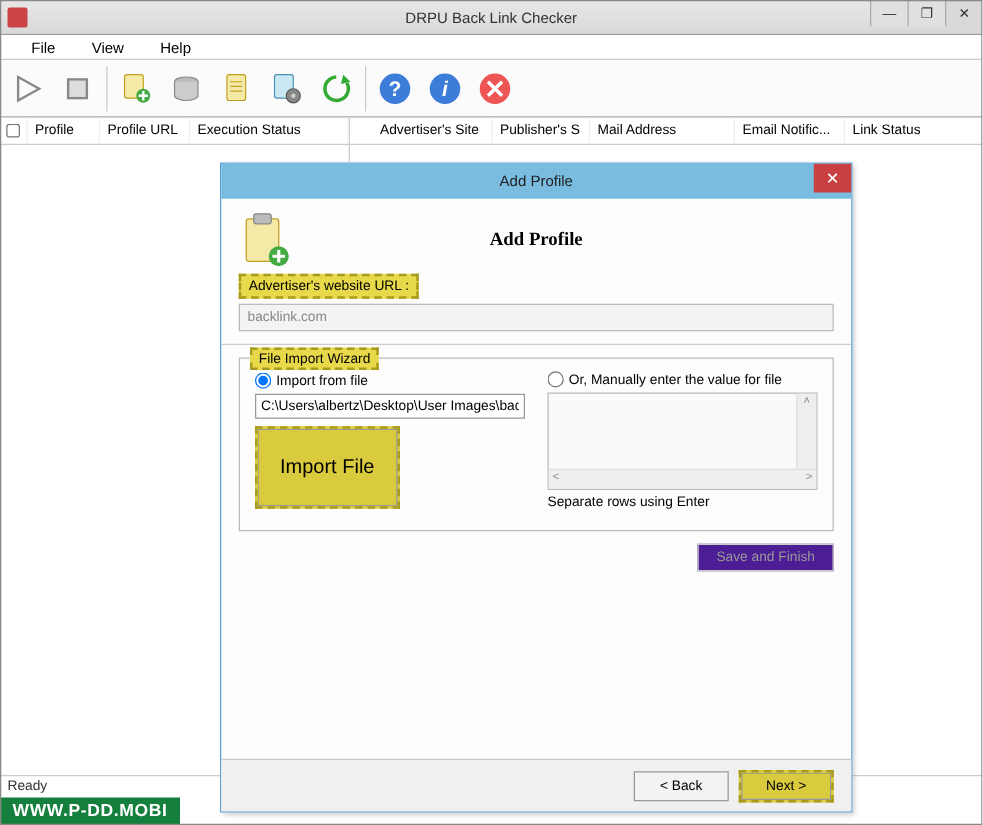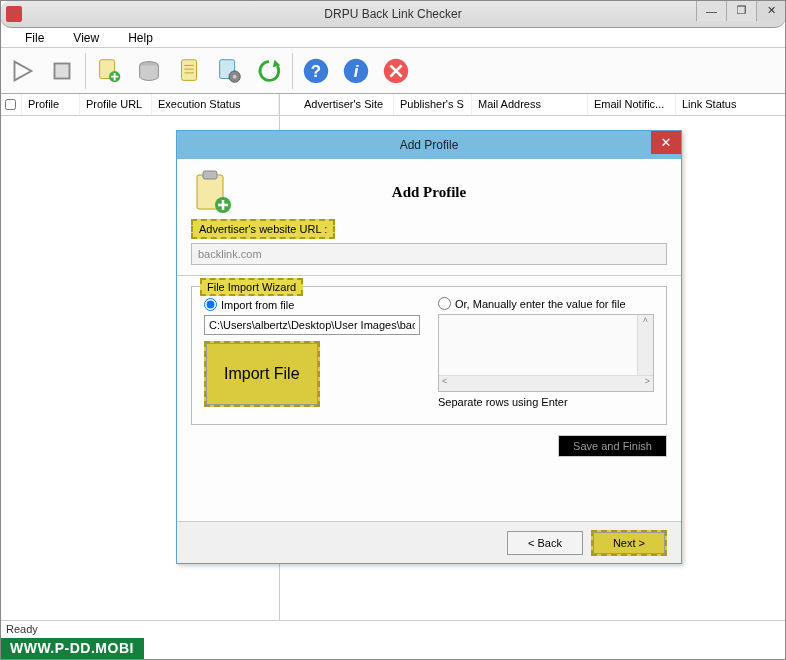--- a/index.html
+++ b/index.html
@@ -1,18 +1,18 @@
 <!DOCTYPE html>
 <html><head>
 <meta charset="utf-8">
 <style>
 * { box-sizing: border-box; margin: 0; padding: 0; font-family: "Segoe UI", Tahoma, sans-serif; }
 body { width: 786px; height: 660px; background: #fff; position: relative; overflow: hidden; }
 
-.titlebar { height: 28px; background: linear-gradient(#e8e8e8, #d8d8d8); border-bottom: 1px solid #999; display: flex; align-items: center; justify-content: center; position: relative; border-radius: 12px; }
+.titlebar { height: 28px; background: linear-gradient(#e8e8e8, #d8d8d8); border-bottom: 1px solid #999; display: flex; align-items: center; justify-content: center; position: relative; }
 .titlebar .app-icon { position: absolute; left: 6px; top: 6px; width: 16px; height: 16px; background: #c44; border-radius: 2px; }
 .titlebar .title { font-size: 12px; color: #333; }
 .titlebar .win-btns { position: absolute; right: 0; top: 0; display: flex; }
 .titlebar .win-btns div { width: 30px; height: 21px; border-left: 1px solid #aaa; display: flex; align-items: center; justify-content: center; font-size: 11px; color: #333; background: #e0e0e0; }
 .titlebar .win-btns div:last-child { background: #d9d9d9; }
 
 .menubar { height: 20px; display: flex; align-items: center; padding: 0 4px; font-size: 12px; border-bottom: 1px solid #ccc; }
 .menubar span { padding: 2px 8px; margin-left: 13px; }
 
 .toolbar { height: 46px; background: #fbfbfb; border-bottom: 1px solid #aaa; display: flex; align-items: center; padding: 0 2px; }
@@ -28,21 +28,21 @@
 .col.chk input { width: 11px; height: 11px; }
 
 .workspace { position: absolute; top: 116px; left: 0; right: 0; bottom: 40px; display: flex; }
 .pane-left { width: 280px; border-right: 1px solid #ccc; }
 .pane-right { flex: 1; }
 
 .statusbar { position: absolute; bottom: 22px; left: 0; right: 0; height: 18px; border-top: 1px solid #ccc; font-size: 11px; padding: 2px 6px; color: #333; }
 
 .watermark { position: absolute; bottom: 0; left: 0; height: 22px; background: #15803d; color: #fff; font-size: 14px; font-weight: bold; padding: 2px 10px; letter-spacing: 0.5px; }
 
-.dialog { position: absolute; left: 176px; top: 130px; width: 506px; height: 434px; background: #fdfdfd; border: 1px solid #5ba3d6; box-shadow: 2px 2px 4px rgba(0,0,0,0.2); }
+.dialog { position: absolute; left: 176px; top: 130px; width: 506px; height: 520px; background: #fdfdfd; border: 1px solid #5ba3d6; box-shadow: 2px 2px 4px rgba(0,0,0,0.2); }
 .dialog-title { height: 28px; background: #79bce0; display: flex; align-items: center; justify-content: center; position: relative; font-size: 12px; color: #222; }
 .dialog-close { position: absolute; right: 0; top: 0; width: 30px; height: 23px; background: #c94040; color: #fff; display: flex; align-items: center; justify-content: center; font-size: 13px; }
 .dialog-close::after { content: "✕"; }
 
 .dialog-body { padding: 6px 14px; }
 .dialog-header { display: flex; align-items: center; padding: 4px 0; }
 .dialog-header .icon { width: 42px; height: 46px; margin-right: 10px; }
 .dialog-header .htxt { flex: 1; text-align: center; font-family: Georgia, serif; font-size: 15px; font-weight: bold; margin-right: 52px; }
 
 .yellow-label { display: inline-block; background: #e8d94a; border: 2px dashed #a89c20; padding: 2px 6px; font-size: 11px; }
@@ -56,21 +56,21 @@
 .wizard-col { flex: 1; }
 .radio-row { display: flex; align-items: center; font-size: 11px; margin-bottom: 4px; white-space: nowrap; }
 .radio-row input { margin-right: 4px; }
 .path-input { width: 100%; height: 20px; border: 1px solid #999; padding: 2px 4px; font-size: 11px; }
 .import-btn { margin-top: 6px; background: #d9ca3e; border: 2px dashed #a89c20; padding: 22px 18px; font-size: 16px; box-shadow: inset 0 0 0 1px #999; }
 .txtarea { width: 100%; height: 78px; border: 1px solid #bbb; background: #fafafa; position: relative; margin-bottom: 2px; resize: none; font-size: 11px; }
 .sb-v { position: absolute; right: 0; top: 0; width: 16px; bottom: 16px; background: #eee; border-left: 1px solid #ddd; }
 .sb-h { position: absolute; left: 0; right: 0; bottom: 0; height: 16px; background: #eee; border-top: 1px solid #ddd; display: flex; justify-content: space-between; padding: 0 3px; font-size: 9px; color: #888; }
 .hint { font-size: 11px; margin-top: 4px; }
 
-.save-finish { float: right; margin-top: 10px; padding: 4px 14px; font-size: 11px; color: #999; background: #000000; border: 1px solid #ccc; }
+.save-finish { float: right; margin-top: 10px; padding: 4px 14px; font-size: 11px; color: #999; background: #4c1d95; border: 1px solid #ccc; }
 
 .dialog-footer { position: absolute; bottom: 0; left: 0; right: 0; height: 42px; background: #f0f0f0; border-top: 1px solid #ccc; display: flex; justify-content: flex-end; align-items: center; padding: 0 14px; gap: 8px; }
 .dbtn { padding: 5px 20px; font-size: 11px; border: 1px solid #999; background: #f3f3f3; }
 .dbtn.primary { background: #d9ca3e; border: 2px dashed #a89c20; box-shadow: inset 0 0 0 1px #999; }
 
 .outer-border { position: absolute; inset: 0; border: 1px solid #888; pointer-events: none; }
 </style>
 </head>
 <body>
 

